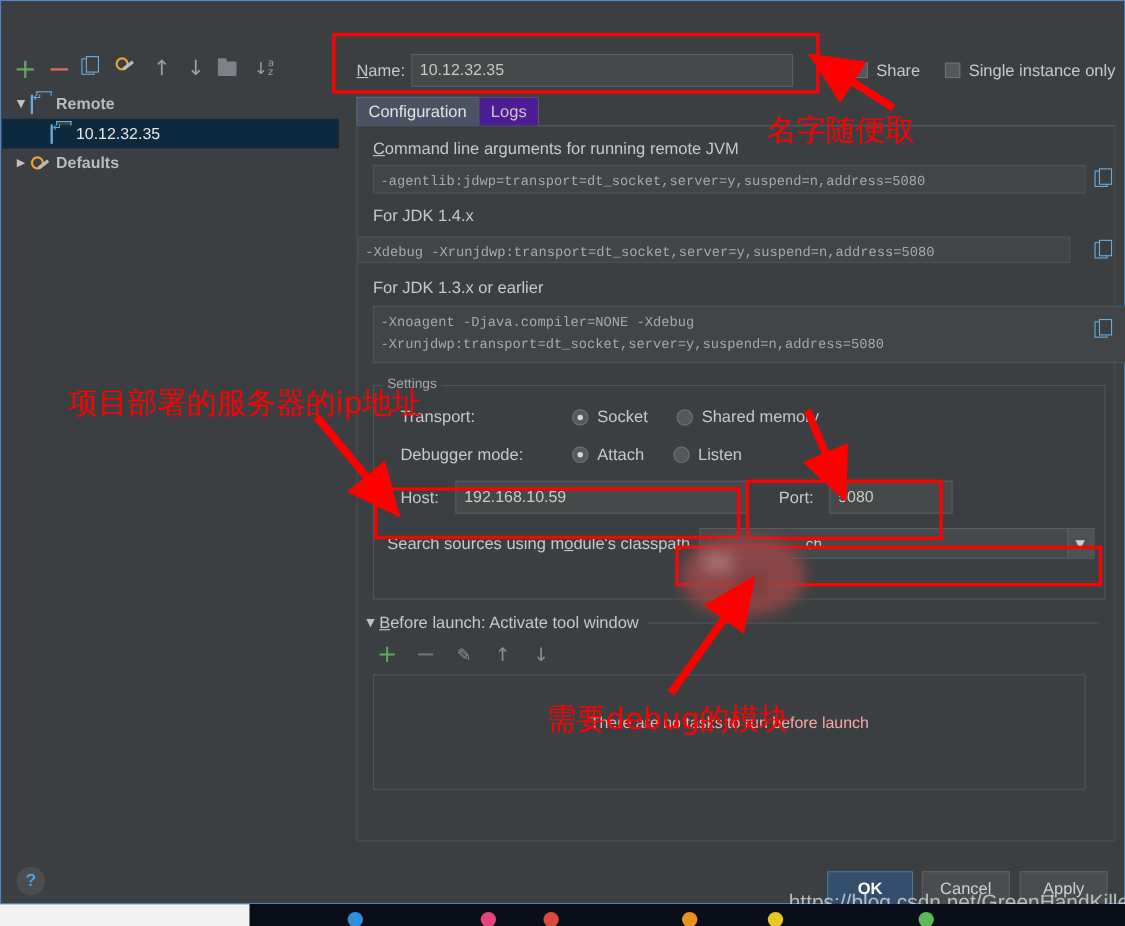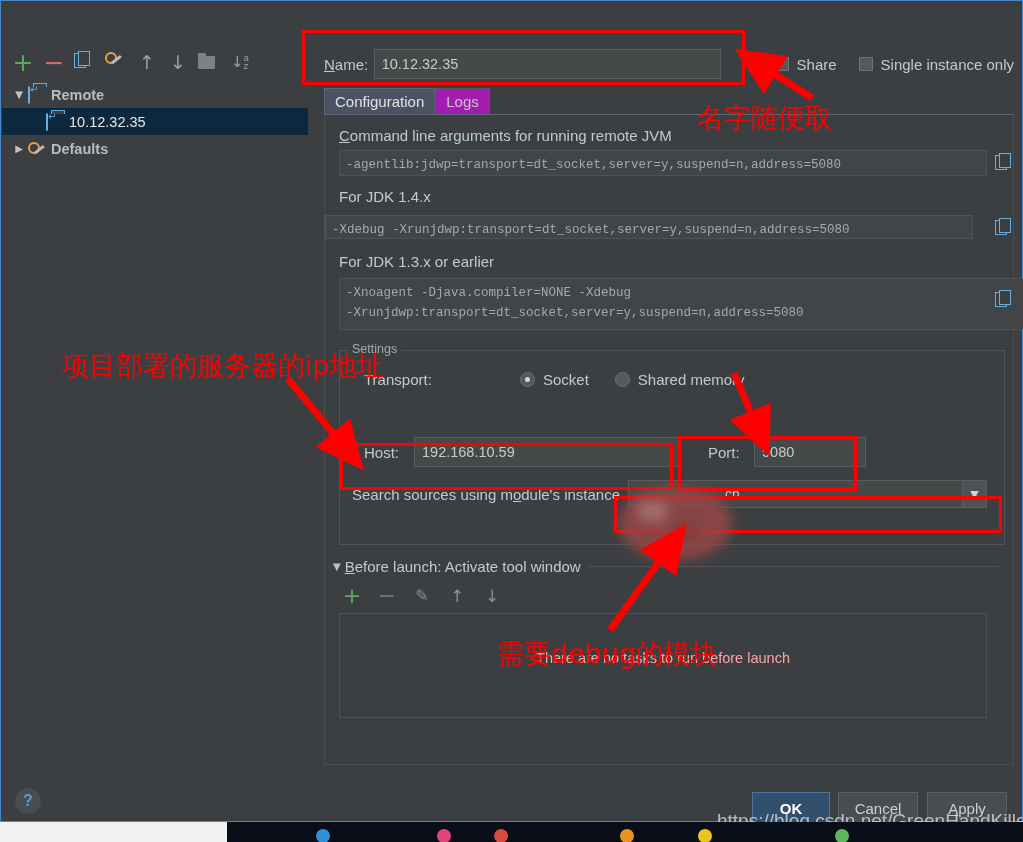--- a/index.html
+++ b/index.html
@@ -113,21 +113,21 @@
     position: absolute; left: 12px; top: 48px; width: 690px; height: 26px;
     border-bottom: 1px solid #5b6678;
     display: flex; align-items: flex-end;
   }
   .tab {
     height: 26px; padding: 0 10px; font-size: 15px; color: #c8c8c8;
     display: flex; align-items: center; cursor: pointer;
     border: 1px solid transparent;
   }
   .tab.active { background: #4b5363; border: 1px solid #5b6678; border-bottom: none; color: #e2e2e2; }
-  .tab.inactive { background: #a21caf; border: 1px solid #55585a; border-bottom: none; }
+  .tab.inactive { background: #4c1d95; border: 1px solid #55585a; border-bottom: none; }
 
   
   .content {
     position: absolute; left: 12px; top: 74px; width: 690px; height: 650px;
     background: #3c3f41;
     border: 1px solid #4a4d4f; border-top: none;
   }
   .sec-label { font-size: 15px; color: #c8c8c8; }
   .sec-label u { text-decoration: underline; }
 
@@ -341,33 +341,44 @@
             <span class="row-flex" style="margin-left:8px;">
               <span class="radio sel"></span>
               <span class="fld-label">Socket</span>
             </span>
             <span class="row-flex" style="margin-left:26px;">
               <span class="radio"></span>
               <span class="fld-label">Shared memory</span>
             </span>
           </div>
 
+          <div class="row-flex" style="position:absolute;left:24px;top:54px;">
+            <span class="fld-label" style="width:148px;">Debugger mode:</span>
+            <span class="row-flex" style="margin-left:8px;">
+              <span class="radio sel"></span>
+              <span class="fld-label">Attach</span>
+            </span>
+            <span class="row-flex" style="margin-left:26px;">
+              <span class="radio"></span>
+              <span class="fld-label">Listen</span>
+            </span>
+          </div>
 
           <div class="row-flex" style="position:absolute;left:24px;top:86px;">
             <span class="fld-label" style="width:50px;">Host:</span>
             <span class="text-input" style="width:265px;">192.168.10.59</span>
           </div>
 
           <div class="row-flex" style="position:absolute;left:368px;top:86px;">
             <span class="fld-label" style="width:46px;">Port:</span>
             <span class="text-input" style="width:112px;">5080</span>
           </div>
 
           <div class="row-flex" style="position:absolute;left:12px;top:129px;width:648px;">
-            <span class="fld-label" style="white-space:nowrap;"><span>Search sources using m</span><u>o</u><span>dule's instance</span></span>
+            <span class="fld-label" style="white-space:nowrap;"><span>Search sources using m</span><u>o</u><span>dule's classpath</span></span>
             <span class="combo" style="width:359px;margin-left:8px;">
               <span style="margin-left:88px;">ch</span>
               <span class="combo-arrow">▼</span>
             </span>
           </div>
         </div>
 
         <div style="position:absolute;left:8px;top:443px;width:666px;" class="row-flex">
           <span style="font-size:10px;color:#c0c0c0;margin-right:4px;font-family:'DejaVu Sans',sans-serif;">▼</span>
           <span class="sec-label"><u>B</u><span>efore launch: Activate tool window</span></span>

